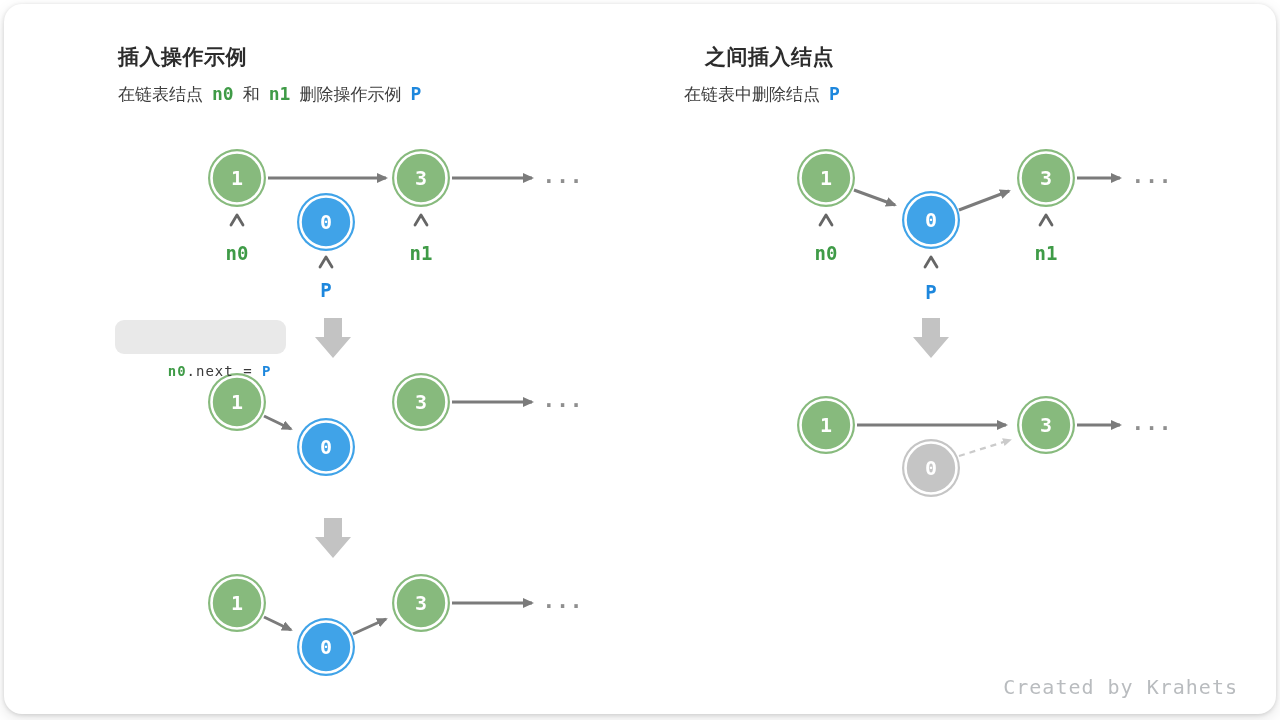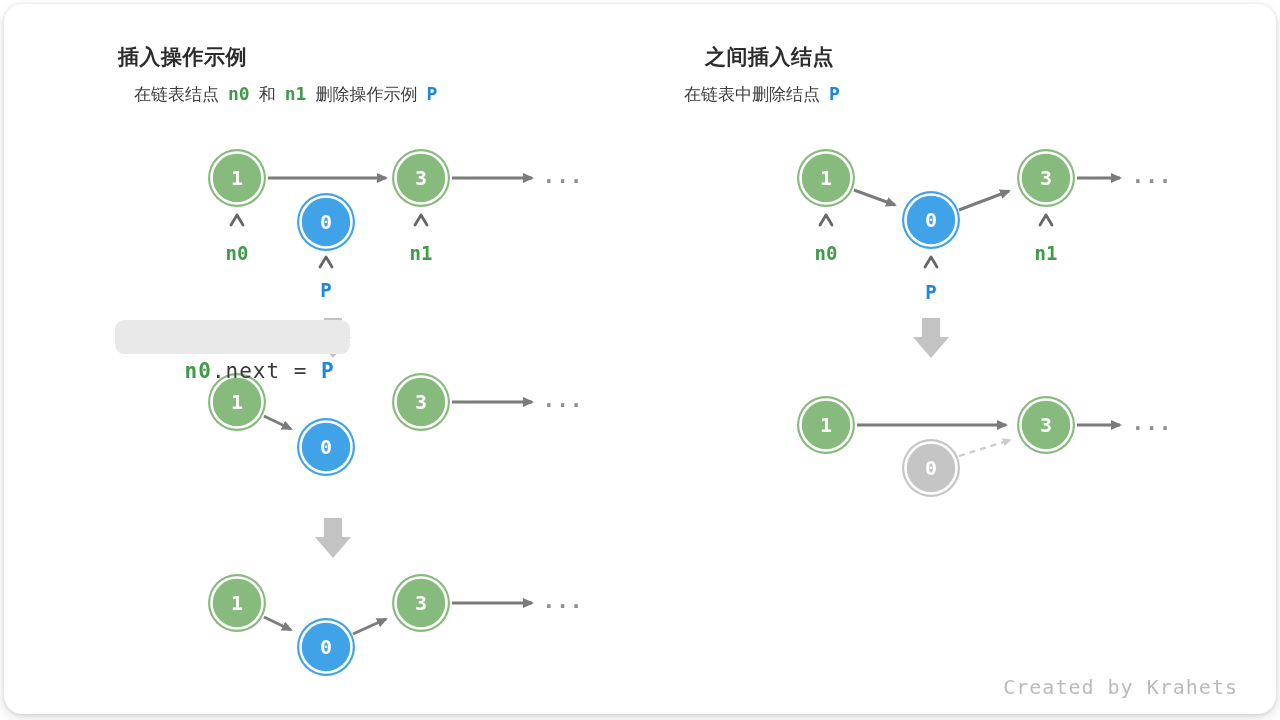--- a/index.html
+++ b/index.html
@@ -9,21 +9,21 @@
   svg.canvas{position:absolute;left:0;top:0;z-index:2;}
   .overlay{position:absolute;left:0;top:0;width:1280px;height:557px;z-index:3;}
 
   .panel-title{position:absolute;font-size:21px;font-weight:bold;color:#2c2c2c;letter-spacing:.5px;}
   .subtitle{position:absolute;display:flex;align-items:baseline;gap:9px;font-size:17px;color:#3d3d3d;}
   .sub-tok{font-family:"DejaVu Sans Mono",monospace;font-weight:bold;font-size:18px;}
   .tok-green{color:var(--label-green);}
   .tok-blue{color:var(--label-blue);}
 
   .code-box{position:absolute;height:34px;line-height:34px;padding:0 15px;border-radius:9px;
-    background:var(--code-bg);font-family:"DejaVu Sans Mono",monospace;font-size:21px;
+    background:var(--code-bg);font-family:"DejaVu Sans Mono",monospace;font-size:14px;
     letter-spacing:1px;color:#3a3a3a;white-space:pre;}
   .code-box .tok{font-weight:bold;}
 
   .watermark{position:absolute;right:42px;top:675px;font-family:"DejaVu Sans Mono",monospace;
     font-size:20px;letter-spacing:1px;color:#b9bcbf;}
 
   
   .arrow{stroke:var(--arrow-gray);stroke-width:3;fill:none;}
   .arrow.dashed{stroke:var(--dashed-gray);stroke-width:2.2;stroke-dasharray:6 5;}
   .node .ring{fill:none;stroke:#fff;stroke-width:2.6;}
@@ -176,21 +176,21 @@
       <circle class="disk" r="29"></circle>
         <circle class="ring" r="25.5"></circle>
       <text y="7">0</text>
     </g>
   </g>
 </svg>
 
 <div class="overlay">
 
   <div class="panel-title" style="left:118px;top:43px">插入操作示例</div>
-  <div class="subtitle" style="left:134px;top:83px">
+  <div class="subtitle" style="left:118px;top:83px">
     <span>在链表结点</span>
     <span class="sub-tok tok-green">n0</span>
     <span>和</span>
     <span class="sub-tok tok-green">n1</span>
     <span>删除操作示例</span>
     <span class="sub-tok tok-blue">P</span>
   </div>
 
   <div class="panel-title" style="left:705px;top:43px">之间插入结点</div>
   <div class="subtitle" style="left:684px;top:83px">

